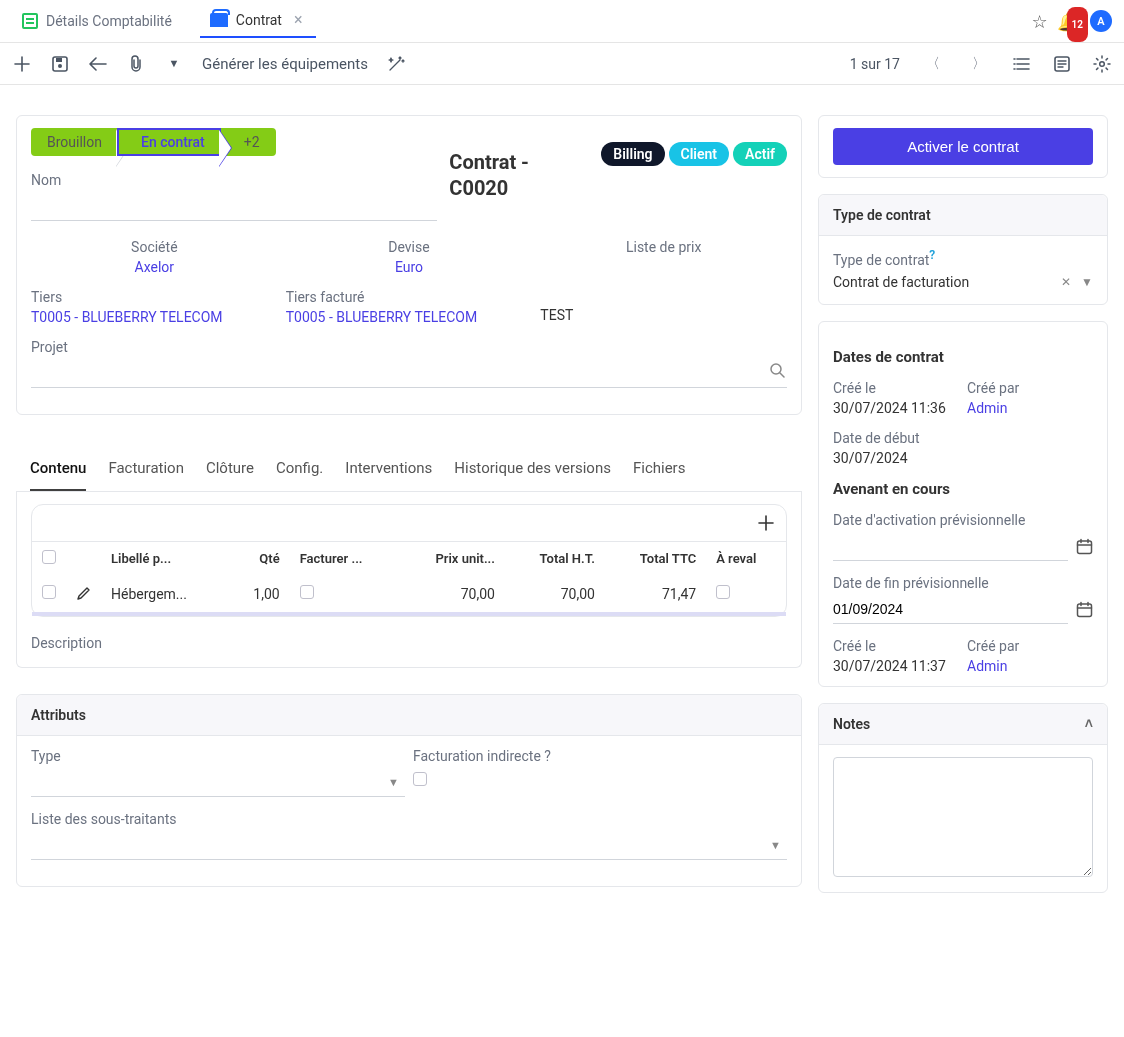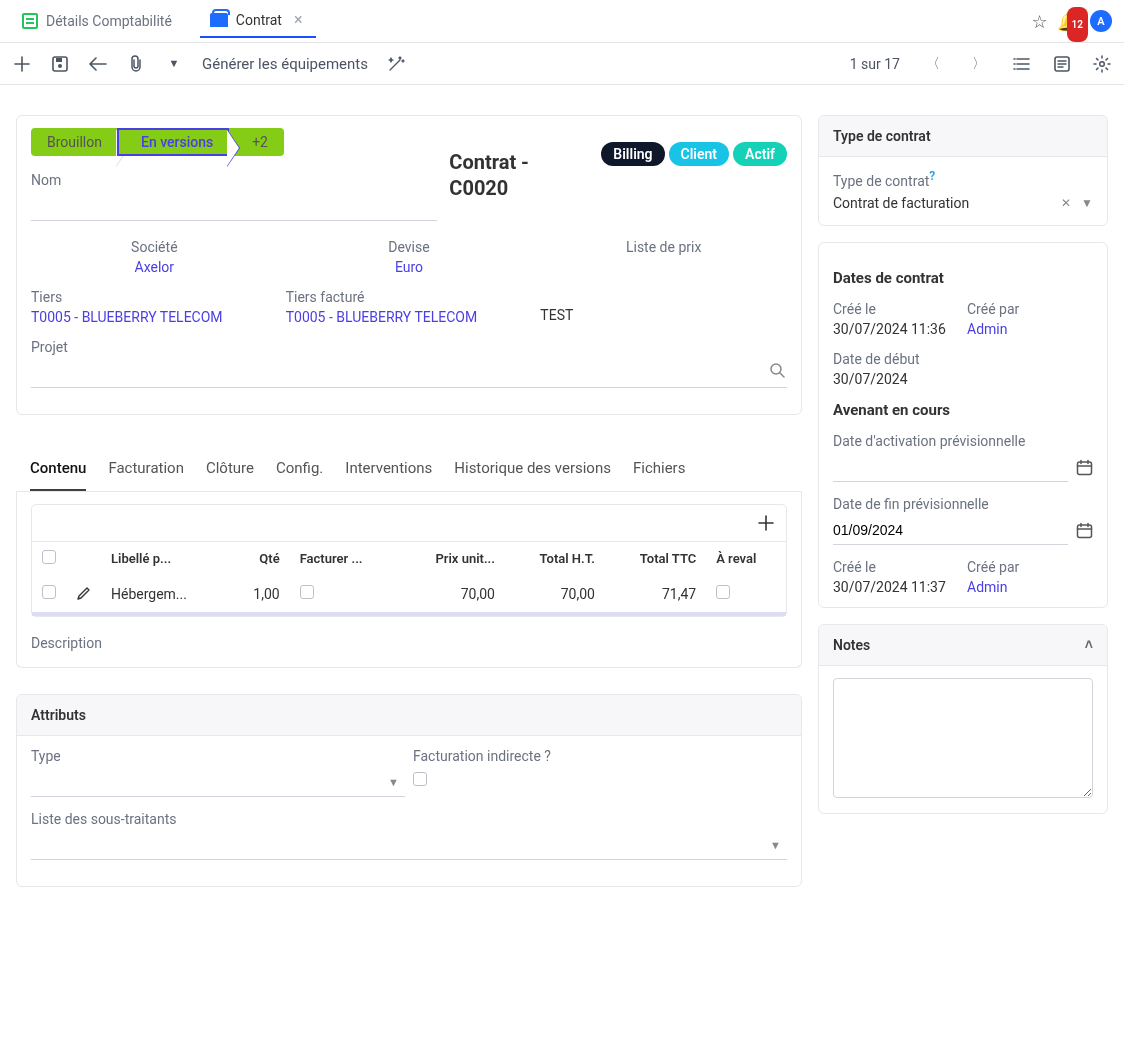--- a/index.html
+++ b/index.html
@@ -72,21 +72,21 @@
   .link-val { color:#4a3fe4; font-size:14px; }
   .field-block { margin-bottom:14px; }
   .grid3 { display:grid; grid-template-columns:1fr 1fr 1fr; gap:8px; }
   .grid2 { display:grid; grid-template-columns:1fr 1fr; gap:8px; }
   .underline-input { width:100%; border:none; border-bottom:1px solid #d1d5db; padding:6px 0; font-size:14px; outline:none; }
   .search-wrap { position:relative;}
   .search-icon { position:absolute; right:2px; top:4px; color:#888; font-size:15px;}
   .subtabs { display:flex; gap:22px; padding:0 14px; border-bottom:1px solid #e5e7eb; margin-top:32px; }
   .subtab { padding:12px 0; color:#555; cursor:pointer; font-size:15px;}
   .subtab.active { color:#111; border-bottom:2px solid #404040; font-weight:500;}
-  .table-card { border:1px solid #e5e7eb; border-radius:5px; margin:0; }
+  .table-card { border:1px solid #e5e7eb; border-radius:12px; margin:0; }
   .table-toolbar { display:flex; justify-content:flex-end; padding:10px 12px; color:#555;}
   .tbl { width:100%; border-collapse:collapse; }
   .tbl th { text-align:left; font-weight:600; color:#333; padding:8px 10px; font-size:13px; white-space:nowrap; background:#fff; border-top:1px solid #e5e7eb;}
   .tbl th.r,.tbl td.r { text-align:right;}
   .tbl td { padding:10px 10px; font-size:14px; border-bottom:4px solid #dcdcf5;}
   .chk { width:14px; height:14px; border:1px solid #c0c0cc; border-radius:3px; display:inline-block;}
   .date-row { display:flex; align-items:center; gap:8px; }
   .date-input { flex:1; border:none; border-bottom:1px solid #d1d5db; padding:6px 0; font-size:14px; outline:none;}
   .cal-icon { font-size:17px; color:#555;}
   .help-q { color:#1ea0d9; font-weight:600; font-size:12px; vertical-align:super;}
@@ -182,21 +182,21 @@
 
 <div class="content">
   <div class="main-col">
 
     <div class="card">
       <div class="card-body">
         <div class="status-row">
           <div style="flex:1;">
             <div class="chevrons">
               <div class="chev first">Brouillon</div>
-              <div class="chev active">En versions</div>
+              <div class="chev active">En contrat</div>
               <div class="chev last">+2</div>
             </div>
             <div style="margin-top:16px;">
               <span class="label">Nom</span>
               <input class="underline-input" type="text" style="">
             </div>
           </div>
           <div class="title-block" style="flex:0 0 140px;">
             <h2>
               <span>Contrat -</span><br>
@@ -333,20 +333,25 @@
         <div class="field-block dd-wrap">
           <span class="label">Liste des sous-traitants</span>
           <input class="underline-input" type="text" style="">
           <span class="dropdown-caret">▼</span>
         </div>
       </div>
     </div>
   </div>
 
   <div class="side-col">
+    <div class="card">
+      <div class="card-body">
+        <button class="btn-primary">Activer le contrat</button>
+      </div>
+    </div>
 
     <div class="card">
       <div class="card-header">
         <span>Type de contrat</span>
       </div>
       <div class="card-body">
         <span class="label">
           <span>Type de contrat</span><span class="help-q">?</span>
         </span>
         <div class="select-line">

